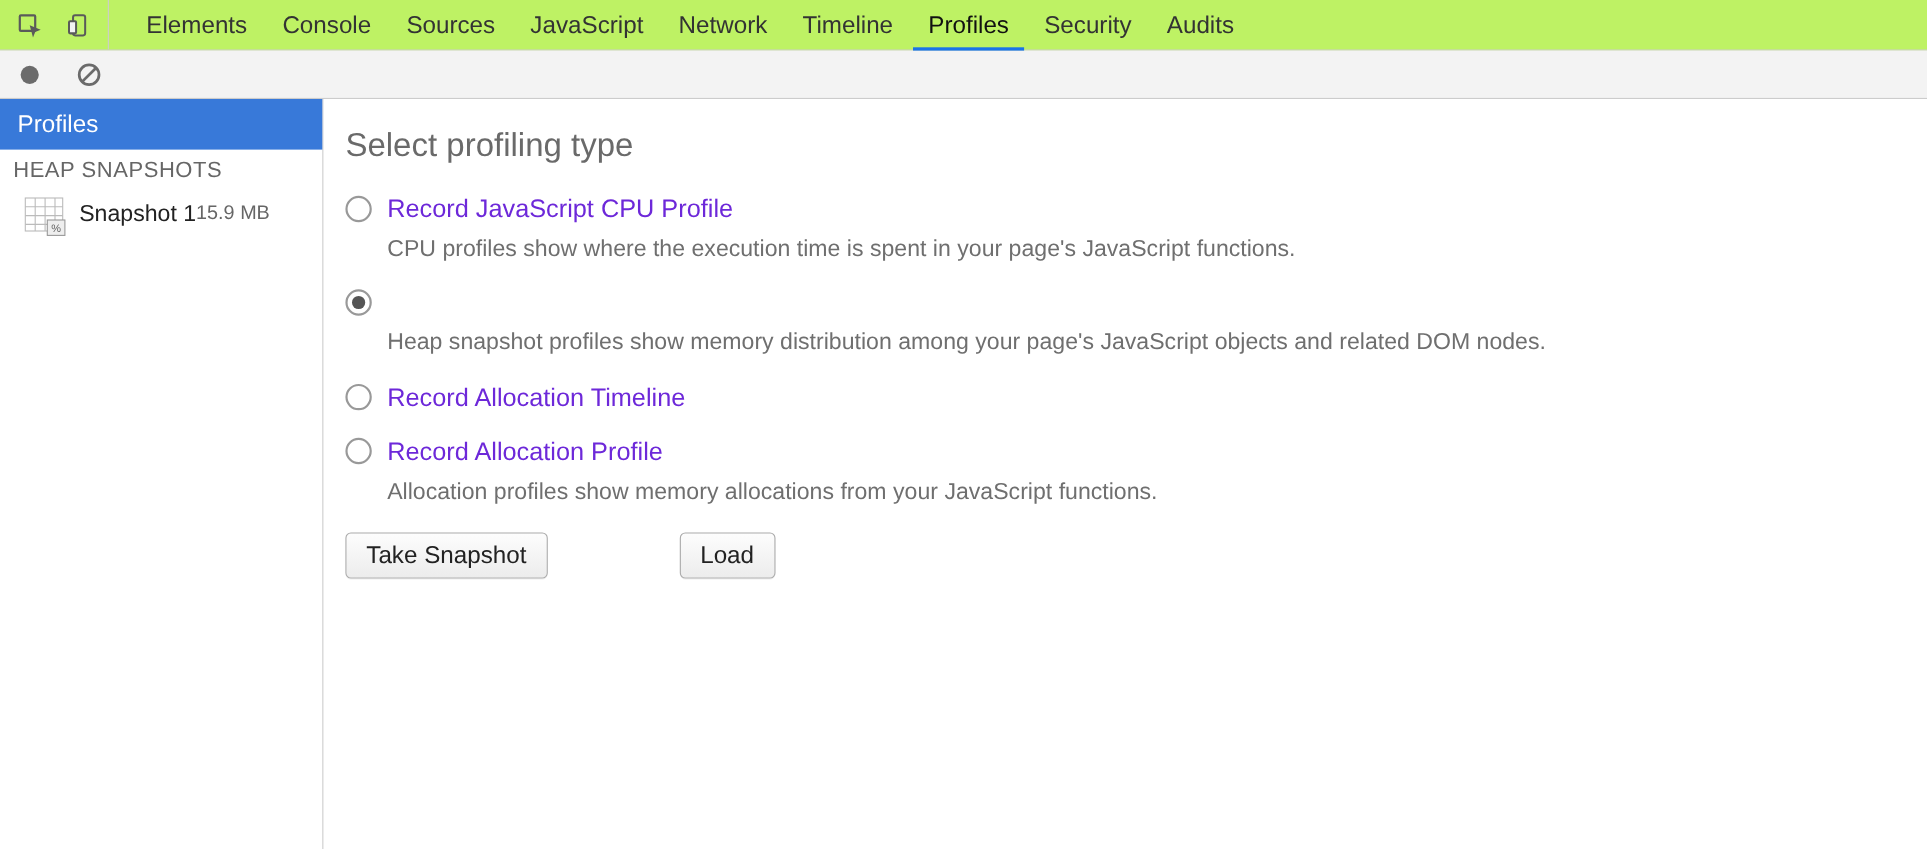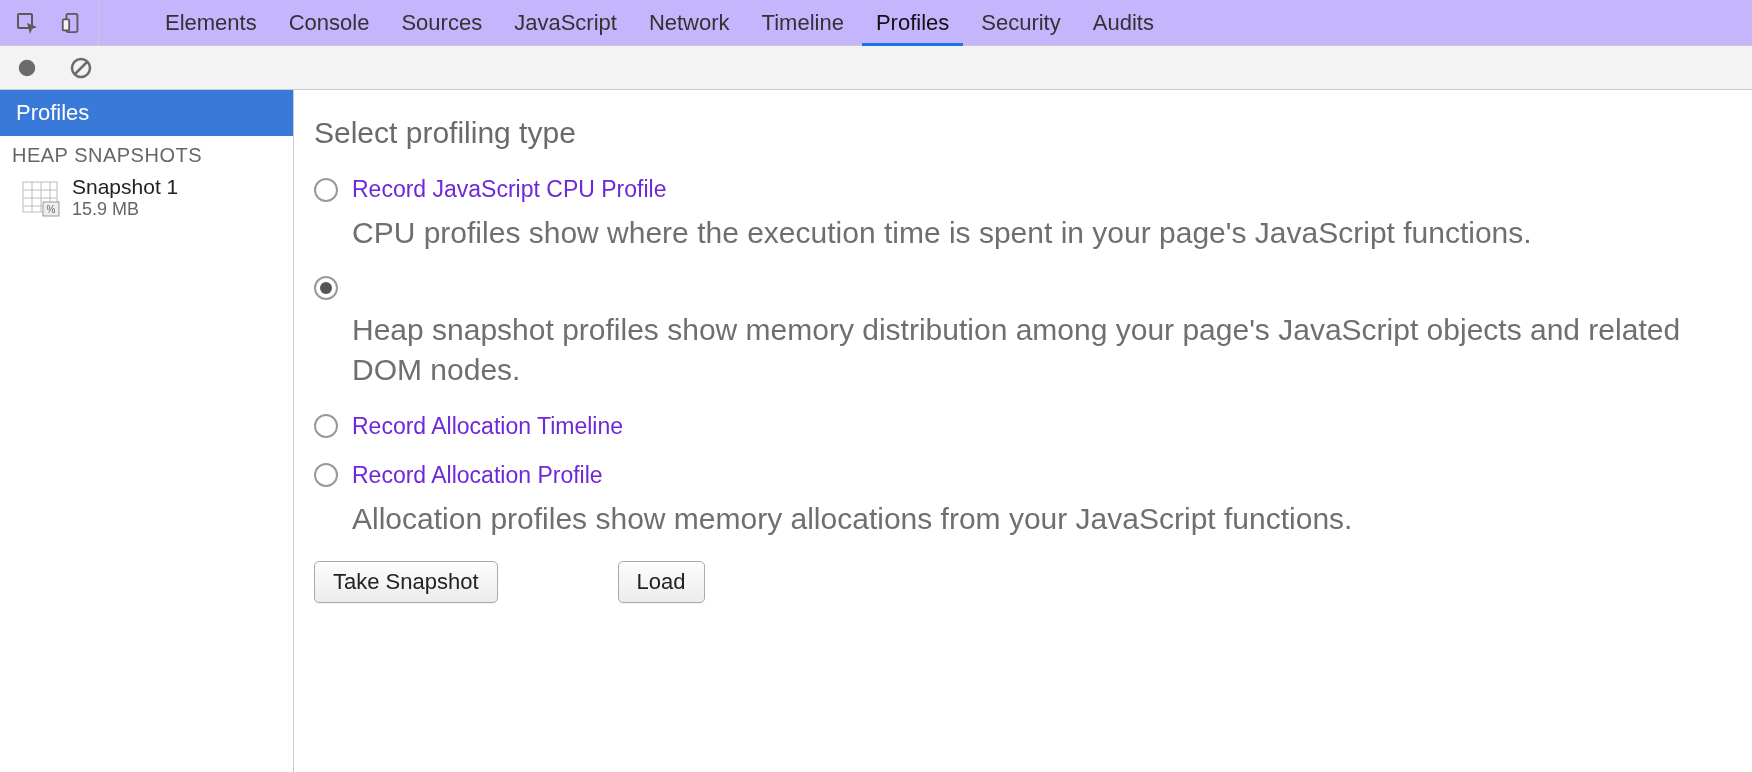--- a/index.html
+++ b/index.html
@@ -10,24 +10,23 @@
     font-size: 22px;
     color: #333;
     background: #fff;
     overflow: hidden;
   }
 
   
   .tabbar {
     height: 46px;
     border-bottom: 1px solid #ccc;
-    background: #c4b5fd;
+    background: #bef264;
     display: flex;
     align-items: stretch;
-    gap: 32px;
   }
   .tabbar-icons {
     display: flex;
     align-items: center;
     padding: 0 14px;
     border-right: 1px solid #ccc;
     gap: 18px;
   }
   .tabbar-icons .ico {
     width: 26px; height: 26px;
@@ -103,21 +102,21 @@
     display: flex;
     align-items: center;
     gap: 12px;
     padding: 4px 14px 4px 20px;
   }
   .snap-ico {
     width: 40px; height: 40px;
     flex-shrink: 0;
   }
   .sidebar-item .meta {
-    display: flex; flex-direction: column;
+    display: flex; flex-direction: row;
     line-height: 1.15;
   }
   .sidebar-item .title { color: #222; font-size: 21px; }
   .sidebar-item .sub   { color: #666; font-size: 18px; }
 
   
   .content {
     flex: 1;
     padding: 26px 20px 20px 20px;
     overflow: auto;
@@ -149,21 +148,21 @@
   .radio.checked::after {
     content: "";
     position: absolute;
     top: 4px; left: 4px; right: 4px; bottom: 4px;
     background: #555;
     border-radius: 50%;
   }
   .option-desc {
     margin: 10px 0 0 38px;
     color: #6f6f6f;
-    font-size: 30px;
+    font-size: 21px;
     line-height: 1.35;
   }
   .actions {
     margin-top: 14px;
     display: flex;
     gap: 120px;
   }
   .btn {
     font-size: 22px;
     padding: 7px 18px;

